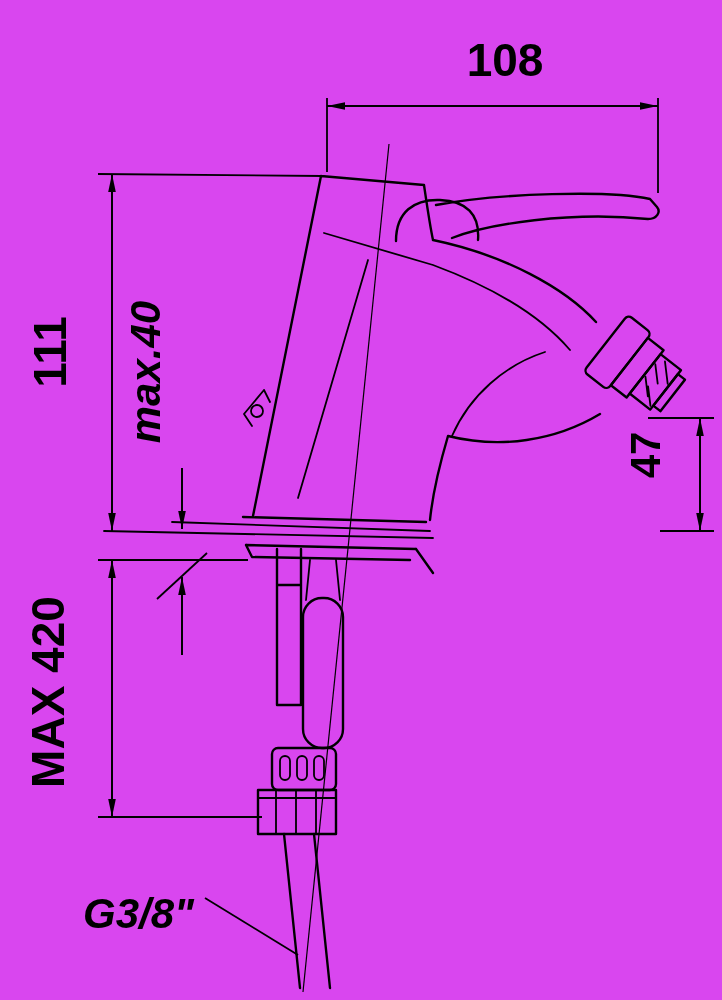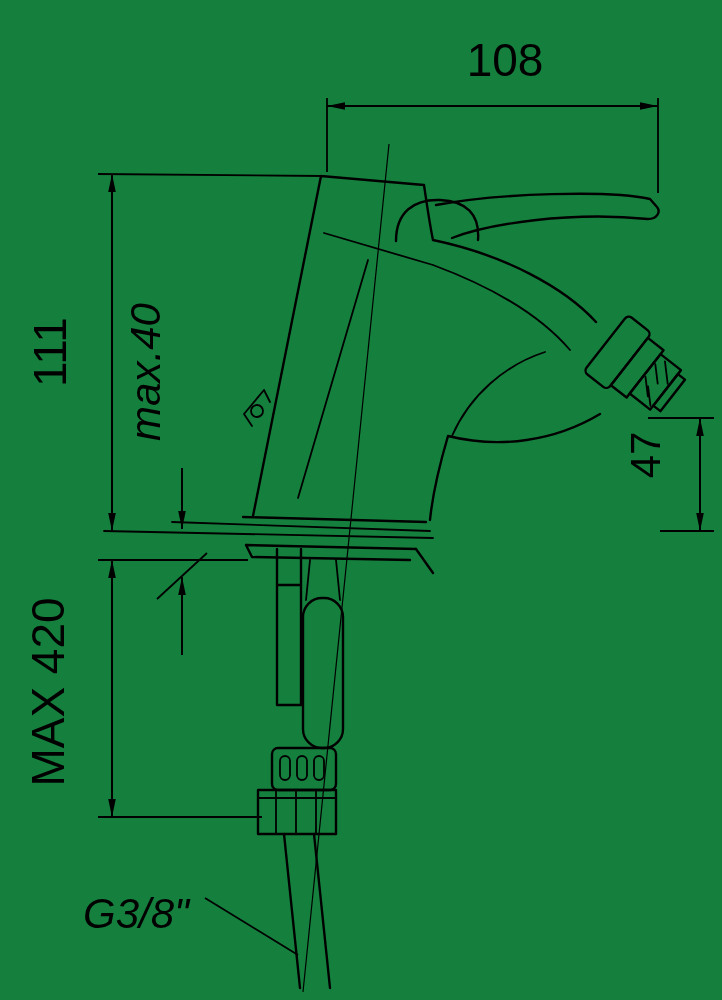--- a/index.html
+++ b/index.html
@@ -1,21 +1,22 @@
 <!DOCTYPE html>
 <html><head>
 <meta charset="utf-8">
 <style>
   html,body{margin:0;padding:0;background:#ffffff;}
   .canvas{
     position:relative;
     width:722px;height:1000px;
-    background:#15803d;
+    background:#d946ef;
     overflow:hidden;
     font-family:"Liberation Sans", sans-serif;
+    font-weight:bold;
   }
   svg{display:block;}
   .outline{stroke:#000;stroke-width:2.4;fill:none;stroke-linecap:round;stroke-linejoin:round;}
   .thin{stroke:#000;stroke-width:1.8;fill:none;stroke-linecap:round;}
   .dim{stroke:#000;stroke-width:2;fill:none;}
   .ext{stroke:#000;stroke-width:1.8;fill:none;}
   .center{stroke:#000;stroke-width:1.2;fill:none;}
   .dimtext{fill:#000;font-size:46px;font-family:"Liberation Sans",sans-serif;}
   .dimtext-sm{fill:#000;font-size:42px;font-family:"Liberation Sans",sans-serif;}
   .it{font-style:italic;}

